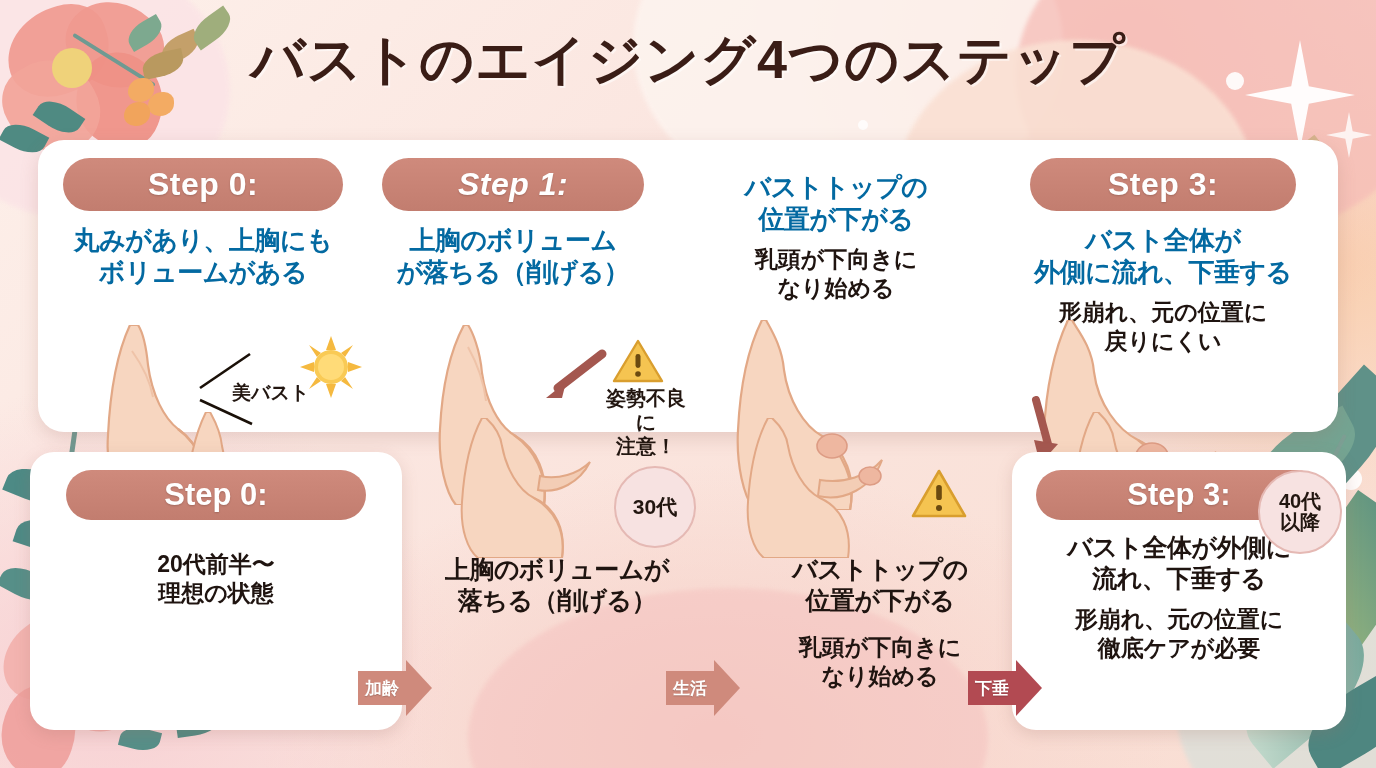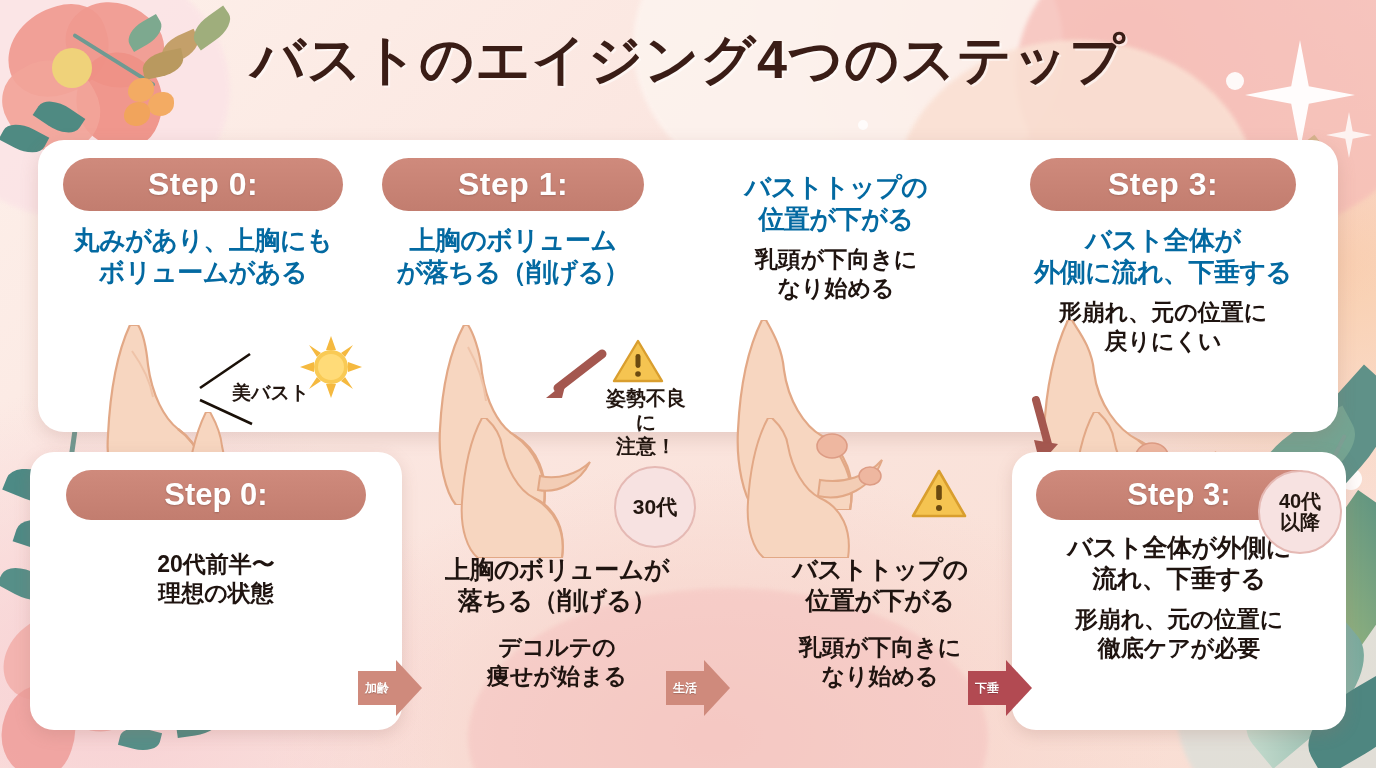--- a/index.html
+++ b/index.html
@@ -126,21 +126,21 @@
   }
   .age-badge.two-line { font-size:20px; }
 
   
   .flow {
     position:absolute; z-index:7; height:56px;
     display:flex; align-items:center; justify-content:flex-start;
   }
   .flow .body {
     height:34px; display:flex; align-items:center; justify-content:center;
-    color:#fff; font-size:12px; font-weight:bold; padding:16px 7px;
+    color:#fff; font-size:17px; font-weight:bold; padding:16px 7px;
     text-shadow:0 1px 1px rgba(0,0,0,.2);
   }
   .flow .tip { width:0;height:0;border-top:28px solid transparent;border-bottom:28px solid transparent; }
 
   .emoji-sun-inline {
     display:inline-block; width:26px;height:26px;border-radius:50%; vertical-align:-4px;
     background:radial-gradient(circle at 38% 34%, #ffe9a8 0%, #f6c85c 70%, #e8a93c 100%);
     box-shadow:0 0 0 2px #f3d089;
   }
 </style>
@@ -203,21 +203,21 @@
 
 <div id="top-panel">
 
   <div class="top-col" style="left:0px;width:330px;">
     <div class="step-pill" style="width:280px;">Step 0:</div>
     <div class="top-head" style="white-space:pre-line;">丸みがあり、上胸にも
 ボリュームがある</div>
   </div>
 
   <div class="top-col" style="left:316px;width:318px;">
-    <div class="step-pill" style="width:262px;">Step 1:</div>
+    <div class="step-pill" style="width:262px;font-style:italic;">Step 1:</div>
     <div class="top-head" style="white-space:pre-line;">上胸のボリューム
 が落ちる（削げる）</div>
   </div>
 
   <div class="top-col" style="left:648px;width:300px;">
     <div class="top-head" style="white-space:pre-line;">バストトップの
 位置が下がる</div>
     <div class="top-sub" style="white-space:pre-line;">乳頭が下向きに
 なり始める</div>
   </div>
@@ -327,22 +327,20 @@
   <div class="bot-pill" style="width:300px;">Step 0:</div>
   <div class="bot-head" style="margin-top:14px;">
   </div>
   <div class="bot-sub" style="white-space:pre-line;margin-top:16px;">20代前半〜
 理想の状態</div>
 </div>
 
 <div class="bot-card" style="left:396px;top:530px;width:322px;height:200px;padding-top:10px;background:transparent;box-shadow:none;">
   <div class="bot-head" style="white-space:pre-line;margin-top:14px;">上胸のボリュームが
 落ちる（削げる）</div>
-  <div class="bot-sub" style="white-space:pre-line;margin-top:18px;">デコルテの
-痩せが始まる</div>
 </div>
 
 <div class="bot-card" style="left:730px;top:530px;width:300px;height:200px;padding-top:10px;background:transparent;box-shadow:none;">
   <div class="bot-head" style="white-space:pre-line;margin-top:14px;">バストトップの
 位置が下がる</div>
   <div class="bot-sub" style="white-space:pre-line;margin-top:18px;">乳頭が下向きに
 なり始める</div>
 </div>
 
 <div class="bot-card" style="left:1012px;top:452px;width:334px;height:278px;padding-top:18px;">

